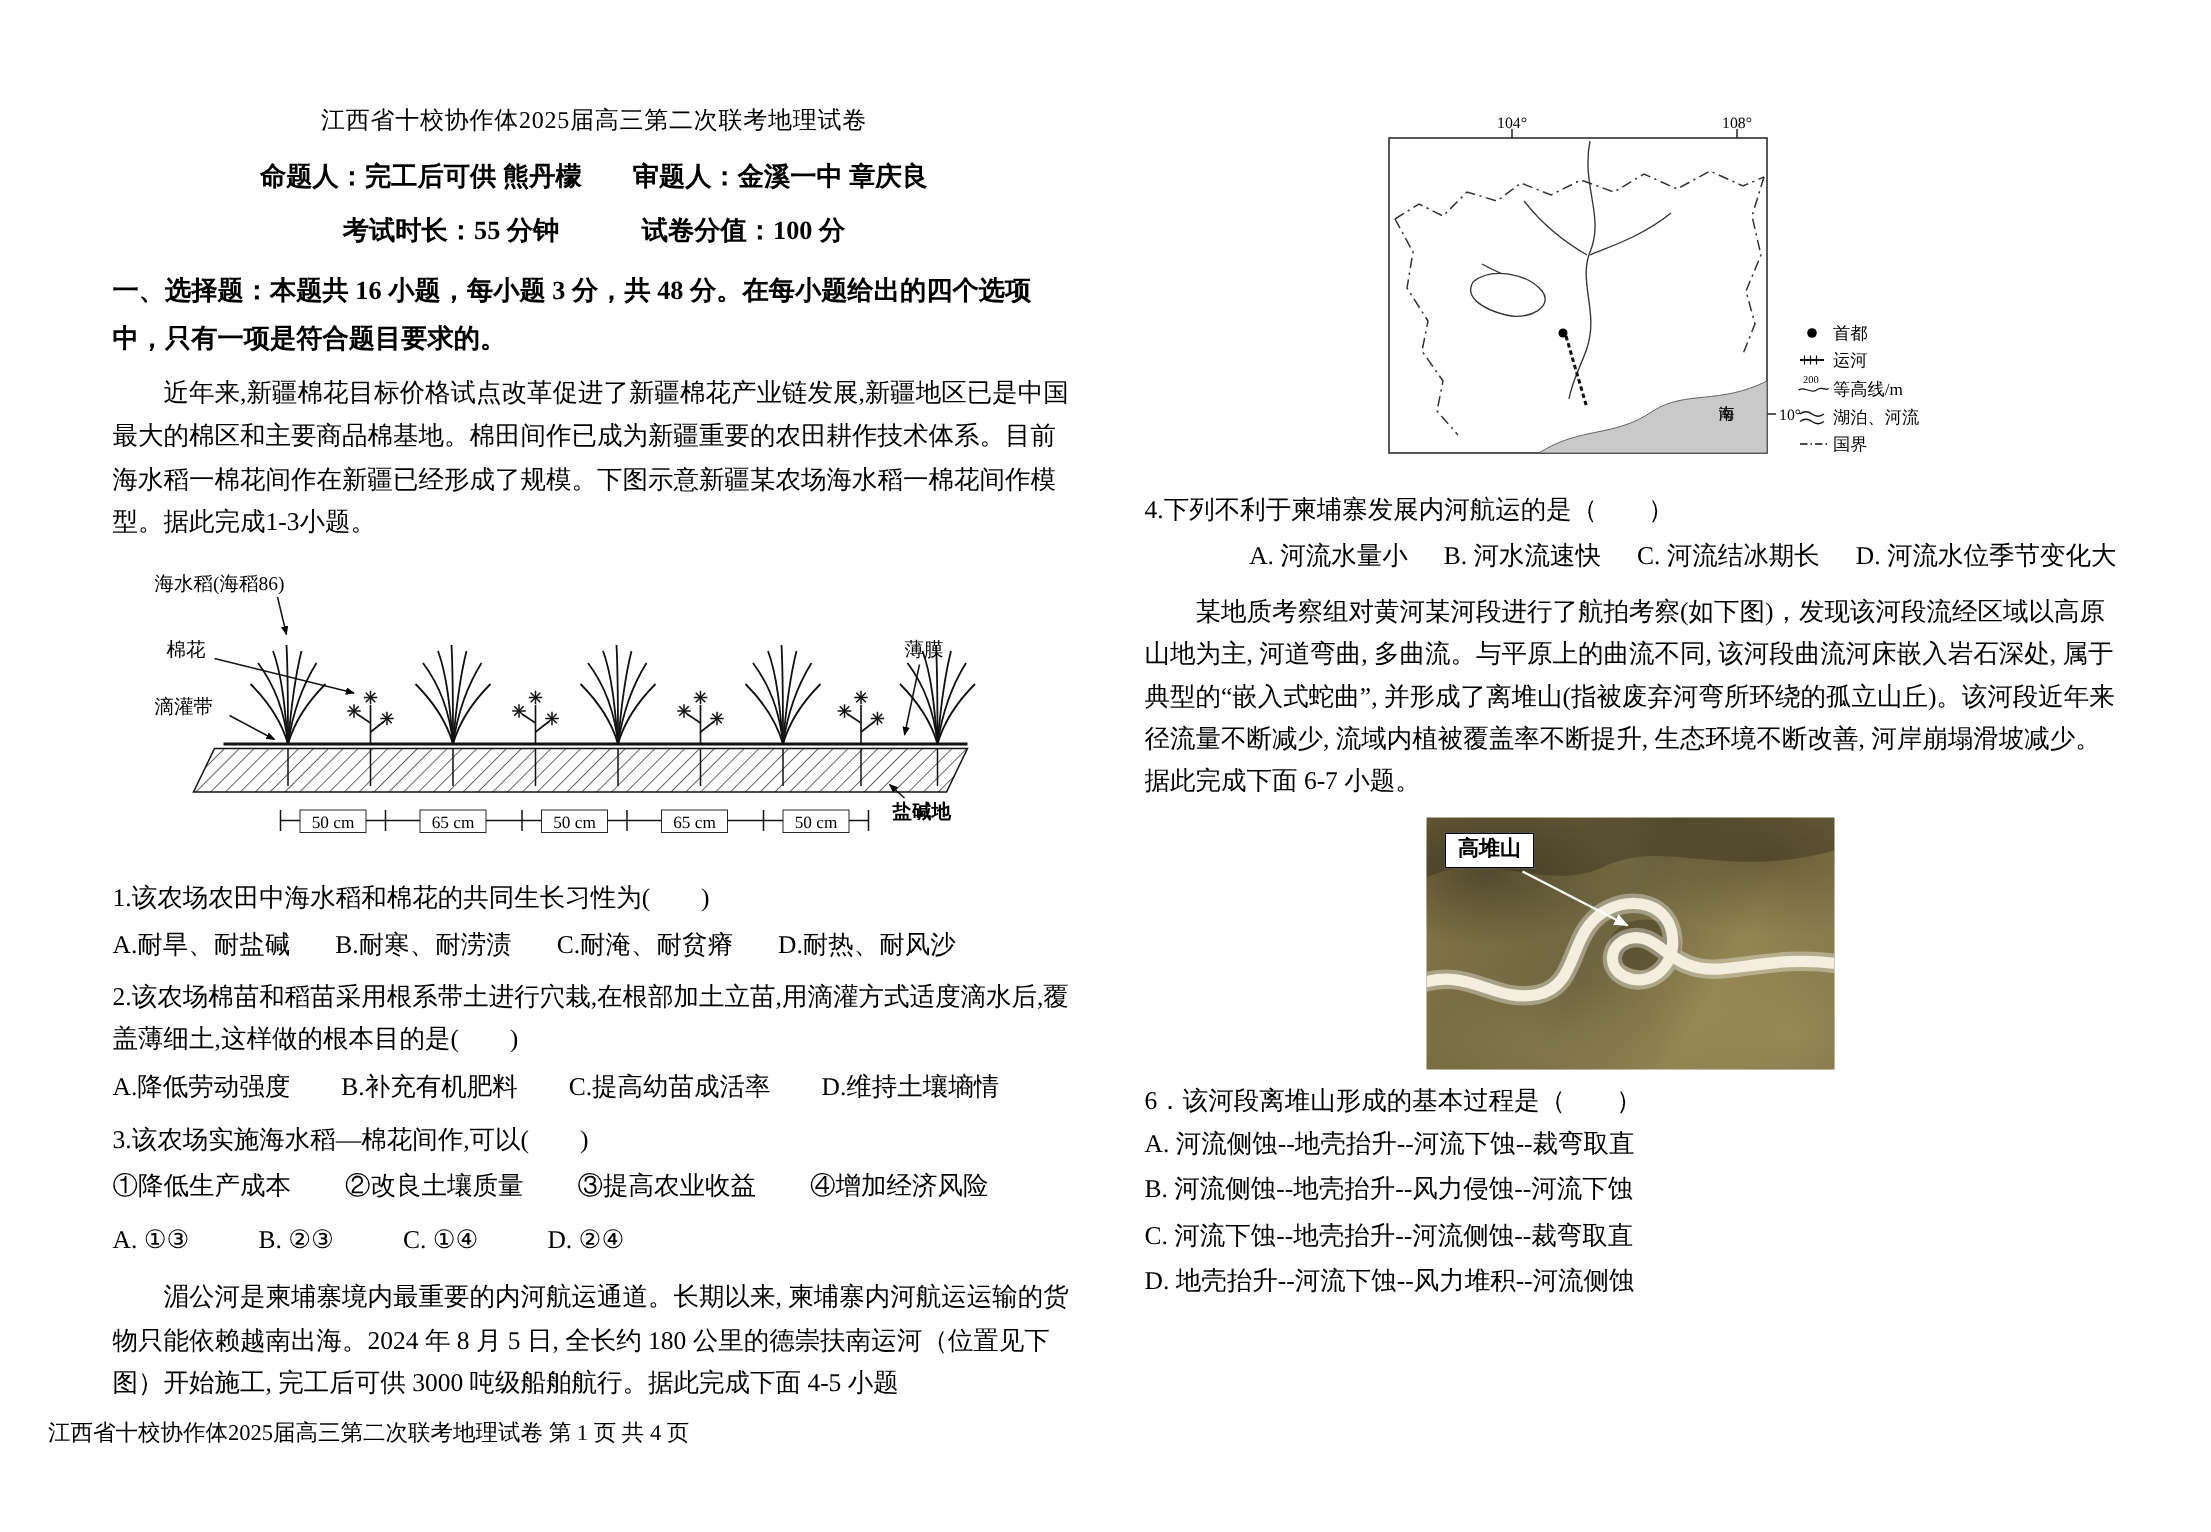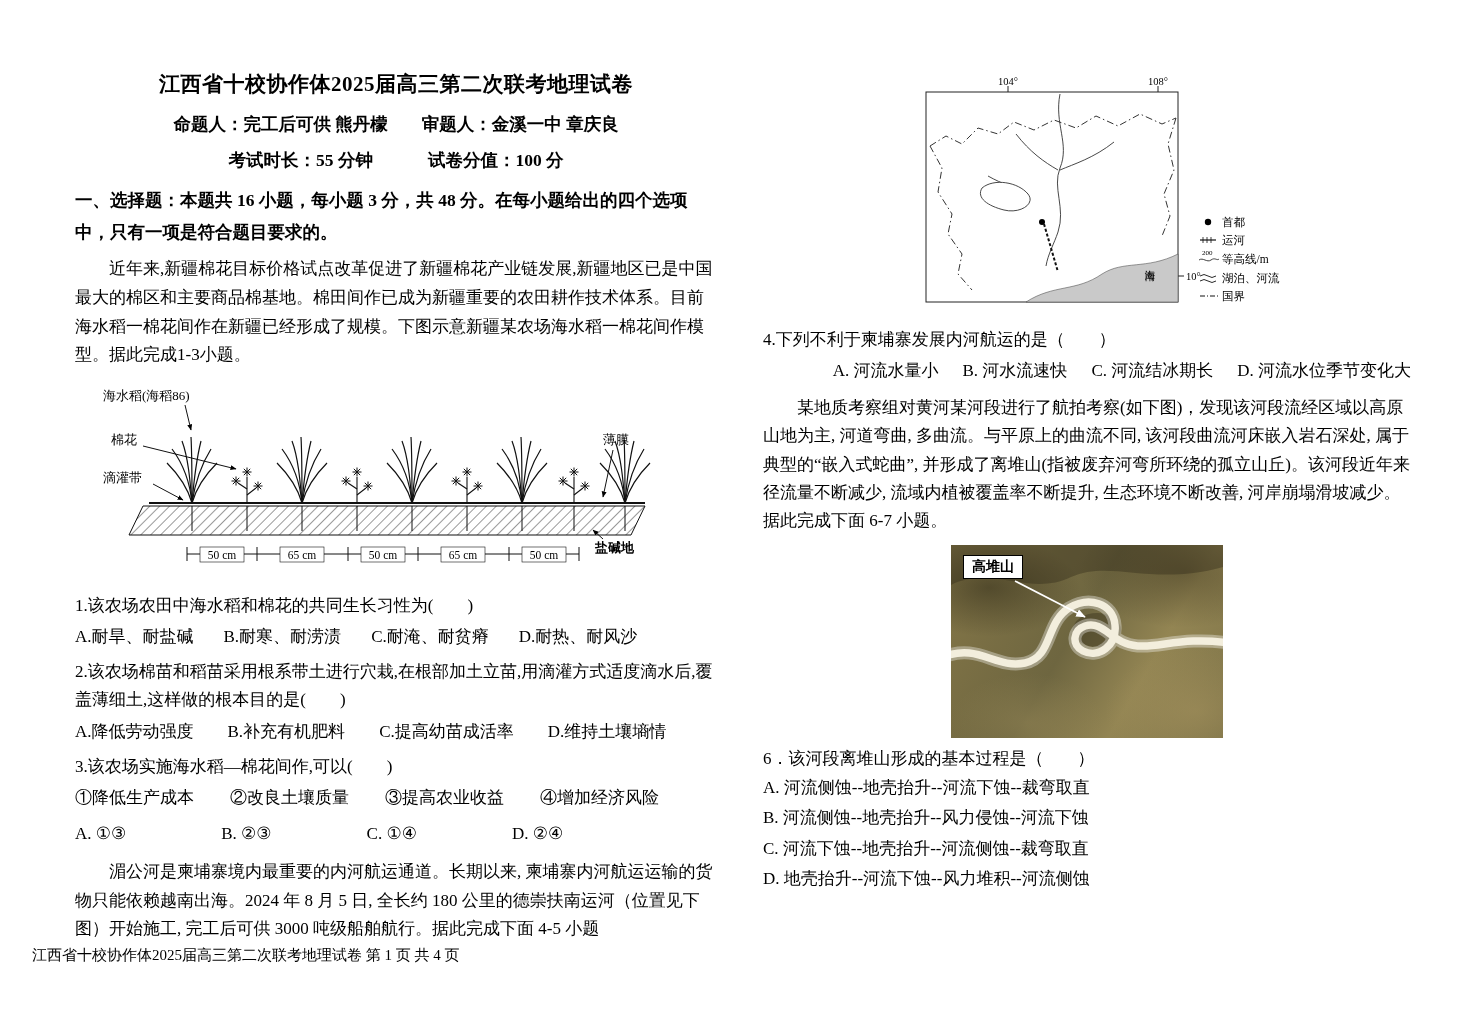--- a/index.html
+++ b/index.html
@@ -5,42 +5,42 @@
   * { margin:0; padding:0; box-sizing:border-box; }
   html,body { width:1474px; height:1021px; }
   body {
     position:relative; overflow:hidden; background:#ffffff; color:#000;
     font-family:"Liberation Serif","DejaVu Serif",serif; font-size:17px;
   }
   .col { position:absolute; top:0; }
   .col-left  { left:75px;  width:642px; padding-top:70px; }
   .col-right { left:763px; width:648px; padding-top:76px; }
 
-  .title { font-size:21px; font-weight:bold; text-align:center; letter-spacing:.5px; }
+  .title { font-size:16px; font-weight:normal; text-align:center; letter-spacing:.5px; }
   .center-b { text-align:center; font-weight:bold; font-size:17.5px; }
   .authors { margin-top:14px; }
   .authors span + span { margin-left:34px; }
   .examinfo { margin-top:12px; }
   .examinfo span + span { margin-left:55px; }
 
   .heading { font-weight:bold; font-size:17.5px; line-height:1.85; margin-top:12px; }
   p.passage { text-indent:2em; line-height:1.7; margin-top:6px; }
   .col-right p.passage { line-height:1.66; }
 
   .stem { line-height:1.65; margin-top:7px; }
   .opts { display:flex; line-height:1.65; margin-top:3px; white-space:nowrap; }
-  .g30 { gap:30px; } .g34 { gap:34px; } .g95 { gap:95px; } .g32 { gap:24px;justify-content:flex-end; } .g36 { gap:36px; }
+  .g30 { gap:30px; } .g34 { gap:34px; } .g95 { gap:46px; } .g32 { gap:24px;justify-content:flex-end; } .g36 { gap:36px; }
   .grid2 { display:grid; grid-template-columns:315px auto; row-gap:5px; line-height:1.6; margin-top:3px; }
   .vopts div { line-height:1.78; }
 
   .diagram-wrap { margin:10px 0 2px 22px; }
   .map-wrap { margin-left:155px; }
   svg text { font-family:"Liberation Serif","DejaVu Serif",serif; fill:#000; }
 
-  .photo { position:relative; width:272px; height:193px; margin:10px 12px 6px 188px; overflow:hidden;
+  .photo { position:relative; width:272px; height:168px; margin:10px 12px 6px 188px; overflow:hidden;
     background:
       radial-gradient(130px 70px at 14% 22%, rgba(48,43,24,.55), transparent 70%),
       radial-gradient(150px 80px at 86% 14%, rgba(66,58,33,.5), transparent 70%),
       radial-gradient(130px 90px at 90% 86%, rgba(168,148,95,.5), transparent 70%),
       radial-gradient(110px 70px at 28% 92%, rgba(152,137,88,.45), transparent 70%),
       linear-gradient(120deg,#857748,#6e6640 45%,#938553 70%,#7d7348);
   }
   .photo-label { position:absolute; top:10px; left:12px; background:#fff; border:1px solid #000;
     padding:2px 8px; font-size:14px; font-weight:bold; line-height:1.3; }
 

